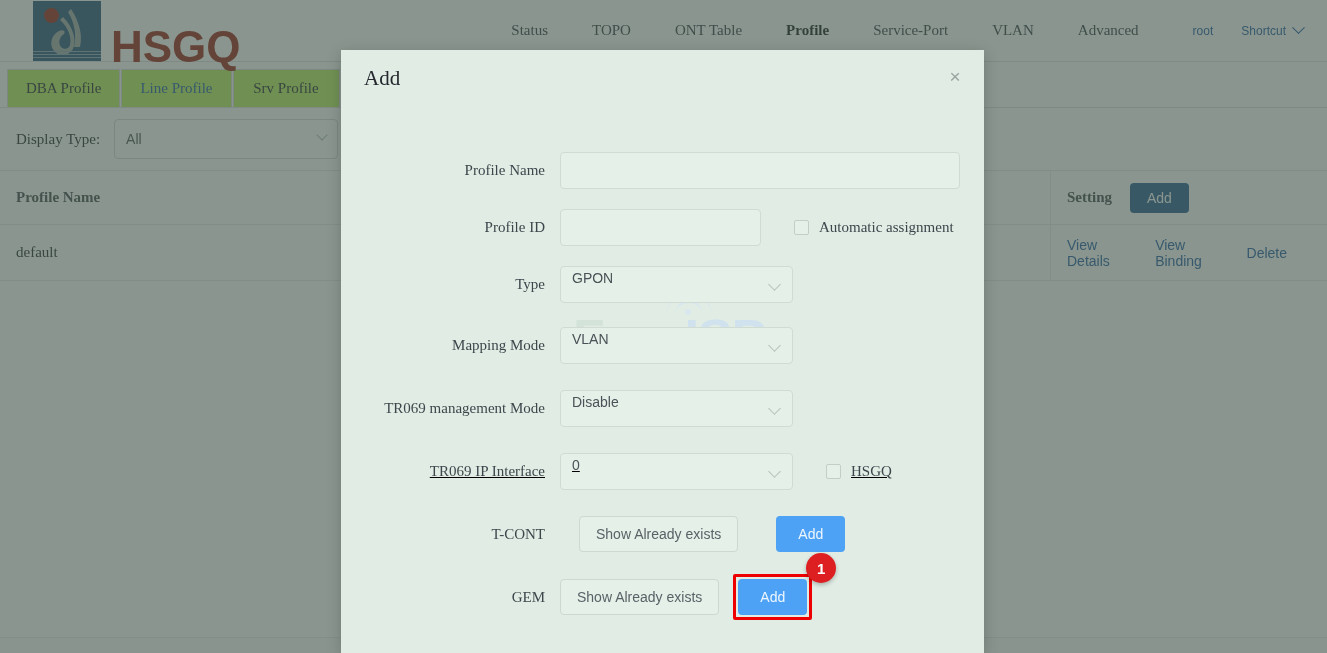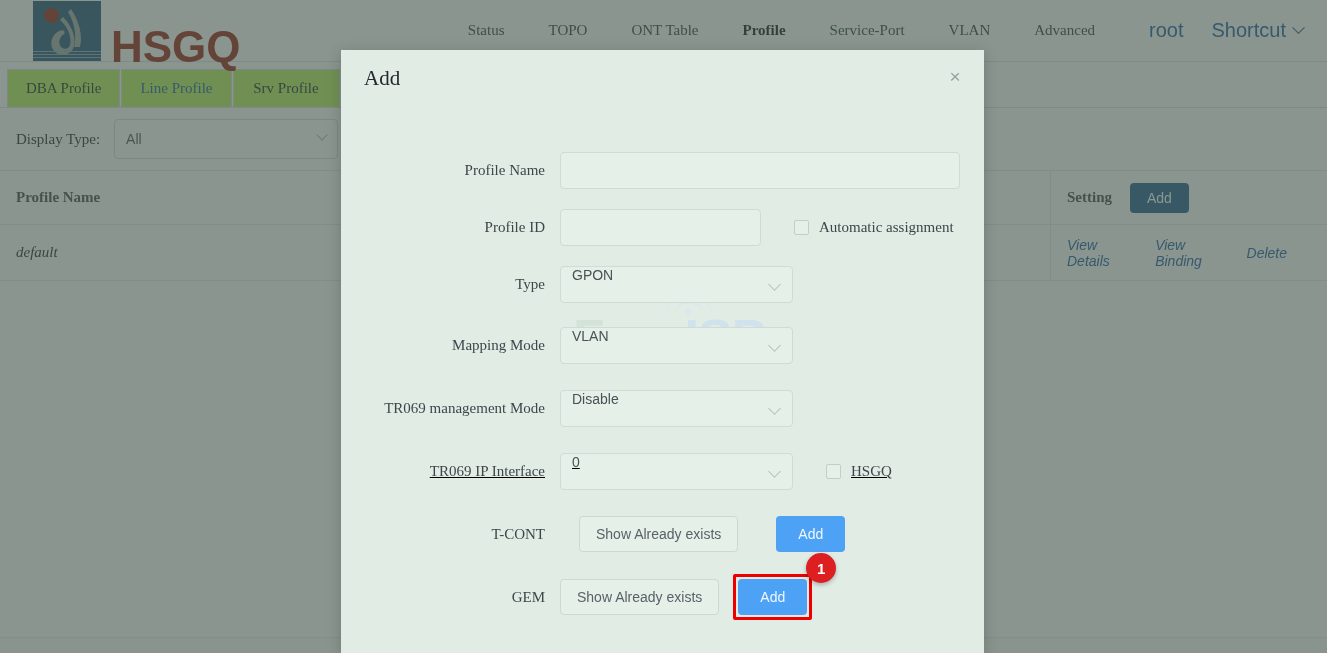--- a/index.html
+++ b/index.html
@@ -35,21 +35,21 @@
   .mainnav { display:flex; align-items:center; margin-left:auto; }
   .mainnav a {
     font-family:"Liberation Serif", serif;
     font-size:15px; color:#3d4450; text-decoration:none;
     padding:0 22px; white-space:nowrap;
   }
   .mainnav a.active { font-weight:bold; color:#1b1f26; }
   .usernav { display:flex; align-items:center; margin-left:18px; margin-right:24px; }
   .usernav a {
     font-family:"Liberation Sans", sans-serif;
-    font-size:20px; color:#2a63a8; text-decoration:none; padding:0 14px;
+    font-size:12px; color:#2a63a8; text-decoration:none; padding:0 14px;
   }
   .chev {
     display:inline-block; width:9px; height:9px;
     border-right:1.5px solid #2a63a8; border-bottom:1.5px solid #2a63a8;
     transform:rotate(45deg) translate(-2px,-2px); margin-left:-6px;
   }
 
   
   .tabstrip {
     height:46px; background:#fff; border-bottom:1px solid #e3e3e3;
@@ -77,21 +77,21 @@
     position:absolute; right:11px; top:11px;
     width:8px; height:8px;
     border-right:1.5px solid #b9bec4; border-bottom:1.5px solid #b9bec4;
     transform:rotate(45deg);
   }
 
   
   .tablewrap { border-top:1px solid #e6e6e6; }
   .trow { display:flex; align-items:center; border-bottom:1px solid #e9e9e9; }
   .thead { height:54px; }
-  .tbody { height:56px;font-style:italic; }
+  .tbody { height:56px; }
   .cell { padding:0 16px; font-size:15px; color:#2b2f36; display:flex; align-items:center; height:100%; }
   .thead .cell { font-weight:bold; color:#4a4f57; }
   .c-name { width:1051px; border-right:1px solid #e9e9e9; }
   .c-set  { flex:1; }
   .btn-blue {
     background:#2a5f96; color:#fff; border:none; border-radius:4px;
     font-family:"Liberation Sans", sans-serif; font-size:14px;
     height:30px; padding:0 17px; cursor:pointer; margin-left:18px;
   }
   .link {
@@ -144,21 +144,21 @@
     width:219px; text-align:right; padding-right:15px;
     font-size:15px; color:#3e464c;
   }
   .finput {
     height:37px; border:1px solid #cfdbd3; border-radius:4px;
     background:#e4f0e8; font-family:"Liberation Sans", sans-serif;
     font-size:14px; color:#4b5156; padding:0 11px; outline:none;
   }
   .fselect {
     height:37px; width:233px; border:1px solid #cfdbd3; border-radius:4px;
-    background:#e4f0e8; display:flex; align-items:flex-start; padding:0 11px;
+    background:#e4f0e8; display:flex; align-items:flex-end; padding:16px 11px;
     font-family:"Liberation Sans", sans-serif; font-size:14px; color:#4b5156;
     position:relative; cursor:pointer;
   }
   .fselect .arrow {
     position:absolute; right:13px; top:13px; width:9px; height:9px;
     border-right:1.5px solid #b4c2ba; border-bottom:1.5px solid #b4c2ba;
     transform:rotate(45deg);
   }
   .cbwrap { display:flex; align-items:center; margin-left:33px; }
   .cbox {

